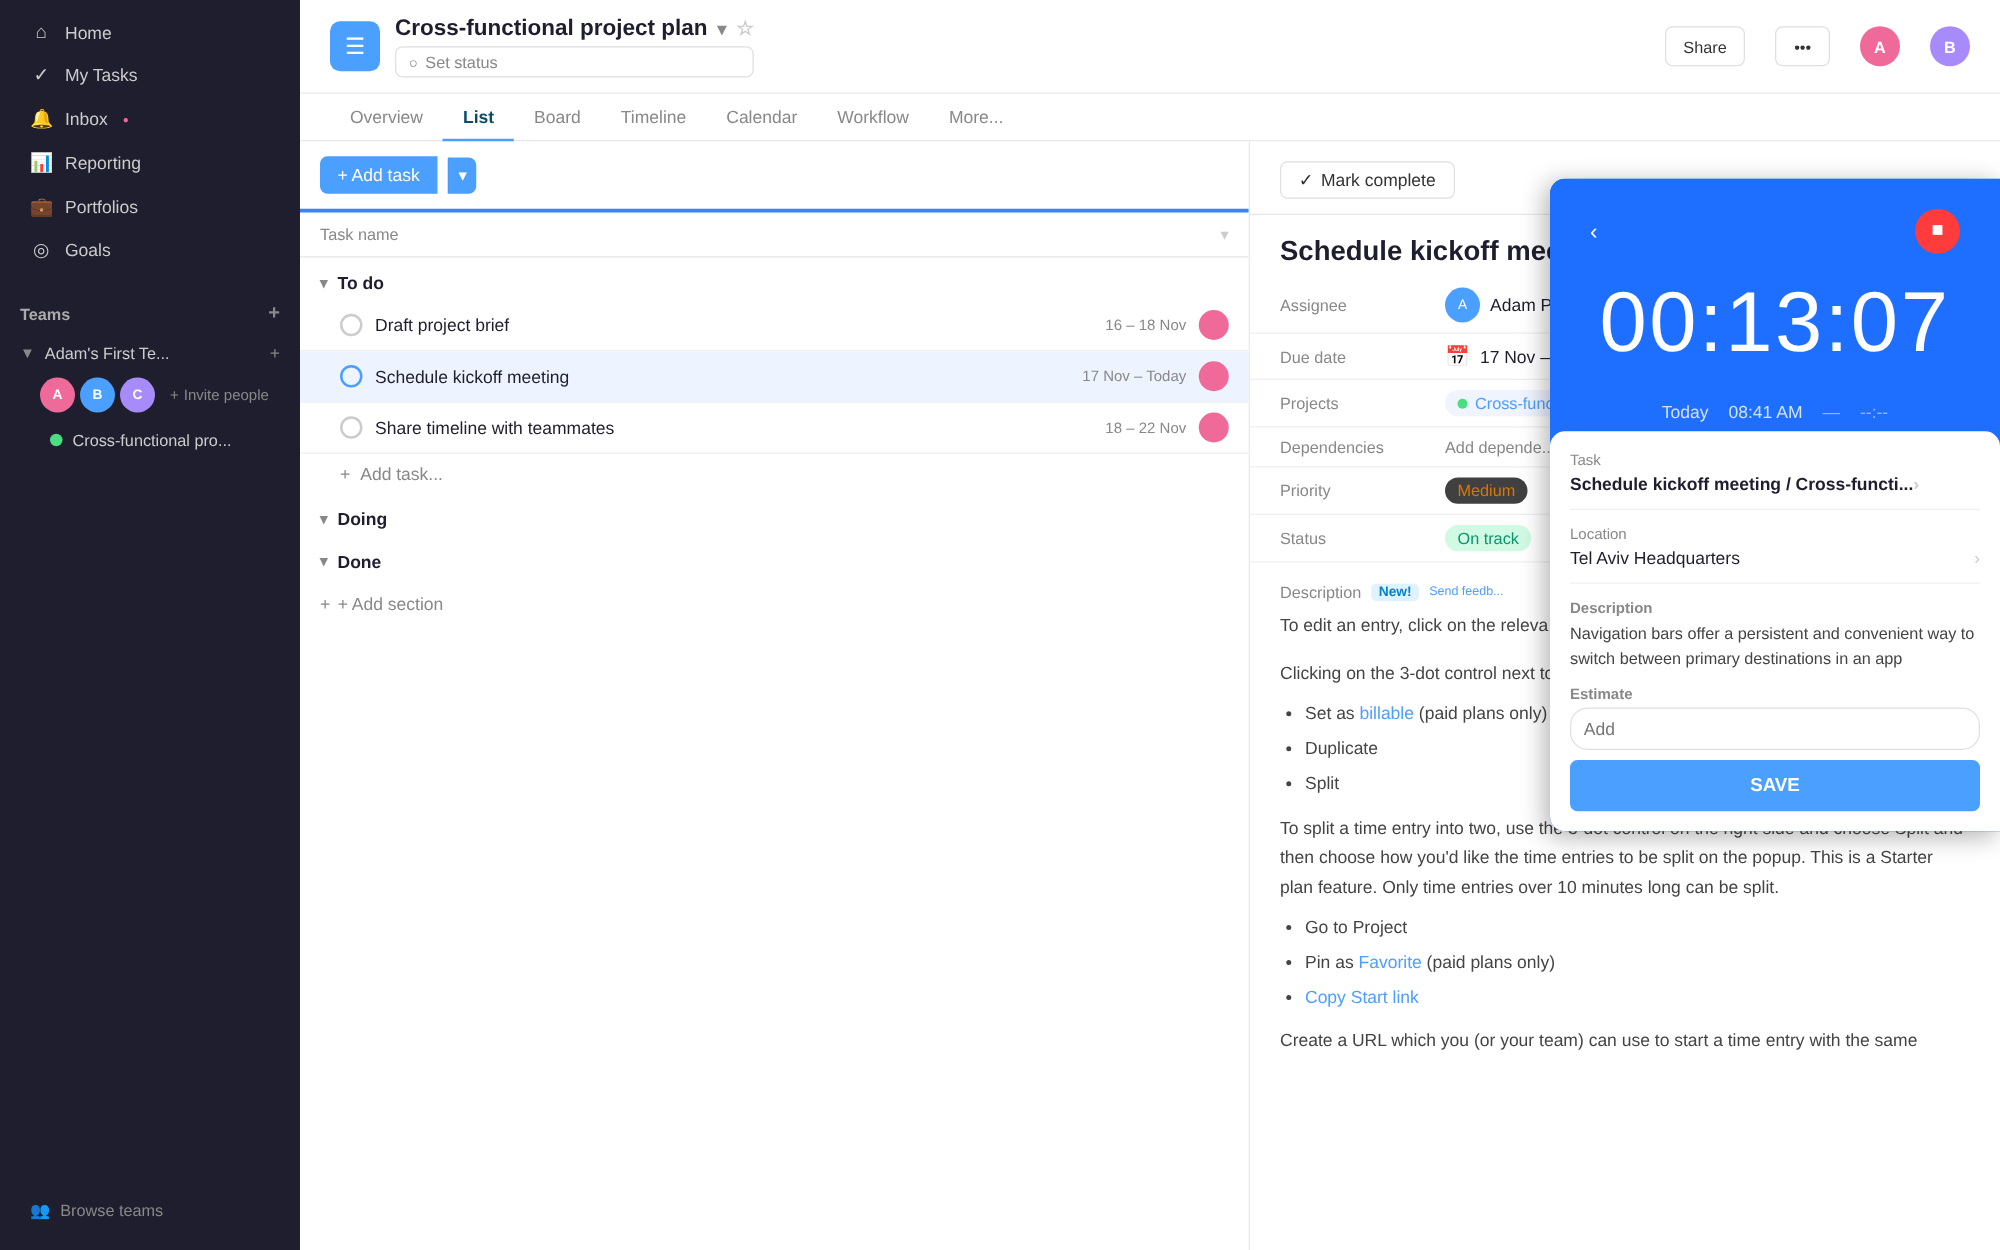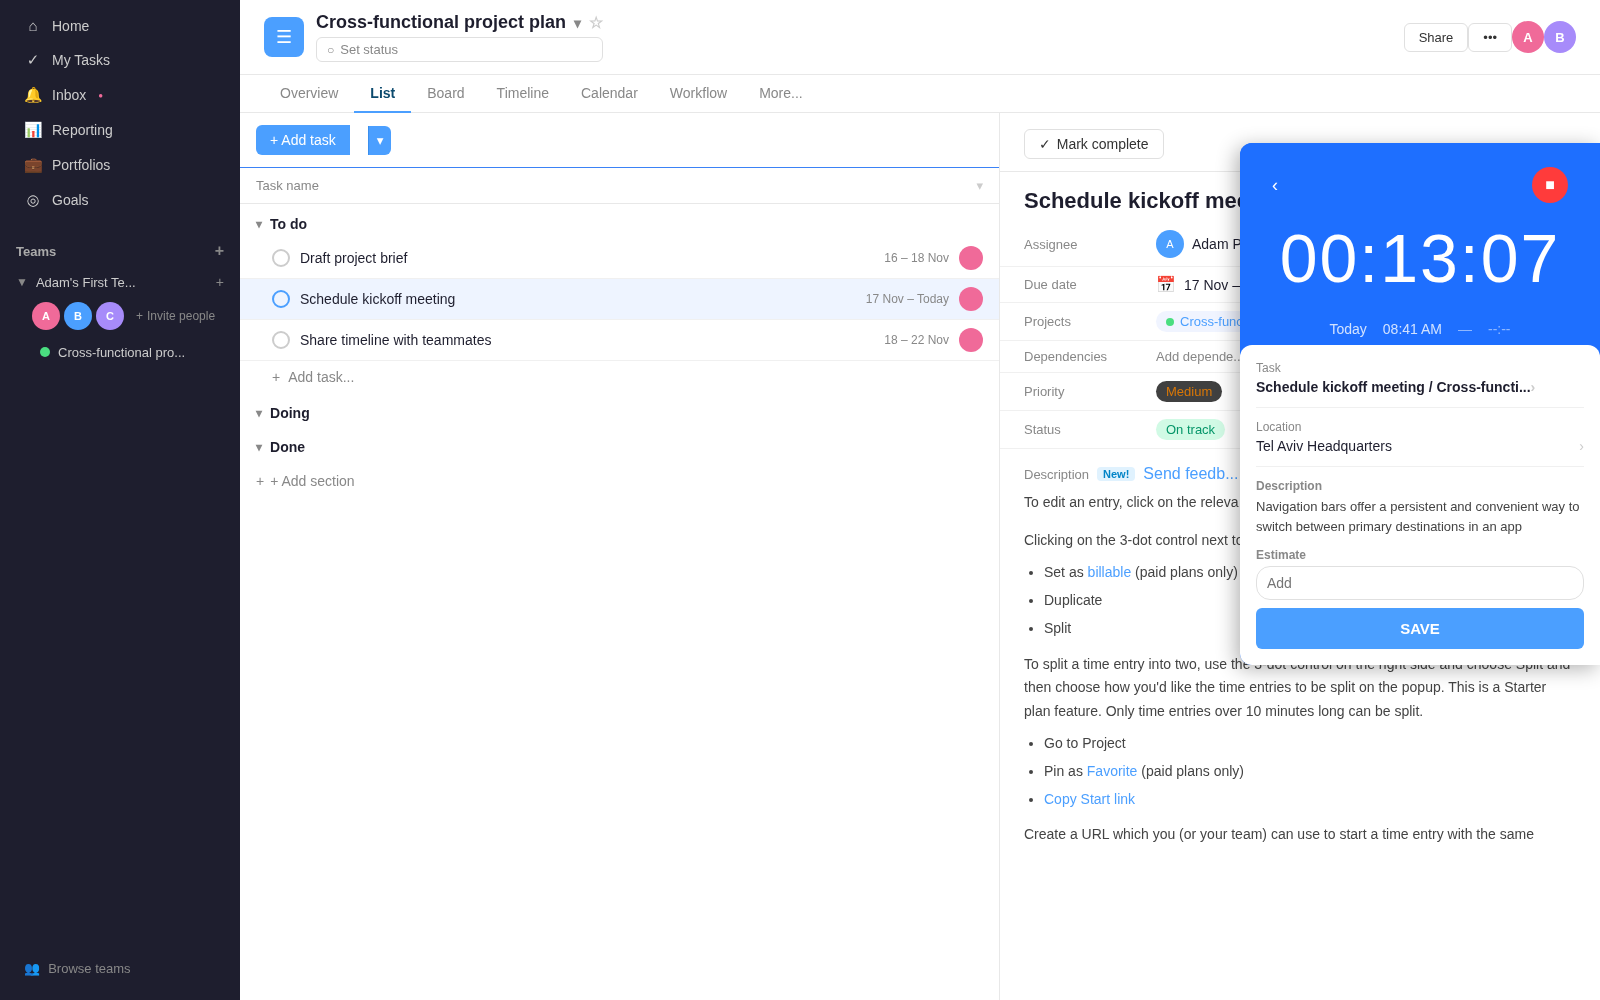--- a/index.html
+++ b/index.html
@@ -155,21 +155,21 @@
       display: flex; align-items: center; gap: 8px;
       font-size: 18px; font-weight: 700; color: #1e1e2e;
     }
     .project-title-chevron { color: #888; font-size: 14px; cursor: pointer; }
     .project-star { color: #ccc; cursor: pointer; font-size: 16px; }
     .set-status-btn {
       display: flex; align-items: center; gap: 6px;
       color: #888; font-size: 13px; cursor: pointer;
       border: 1px solid #e0e0e0; border-radius: 6px; padding: 4px 10px;
     }
-    .header-right { margin-left: auto; display: flex; align-items: center; gap: 0; }
+    .header-right { margin-left: auto; display: flex; gap: 24px; }
     .header-btn {
       padding: 6px 14px; border-radius: 6px; font-size: 13px;
       cursor: pointer; border: 1px solid #e0e0e0; background: #fff; color: #333;
     }
     .header-avatar { width: 32px; height: 32px; border-radius: 50%; background: #f06a99; display: flex; align-items: center; justify-content: center; color: #fff; font-size: 13px; font-weight: 600; }
 
     
     .tabs {
       display: flex;
       align-items: center;
@@ -201,22 +201,22 @@
       min-width: 760px;
       border-right: 1px solid #e8e8e8;
       display: flex;
       flex-direction: column;
       overflow-y: auto;
     }
     .task-list-toolbar {
       display: flex;
       align-items: center;
       padding: 12px 16px;
-      gap: 18px;
-      border-bottom: 1px solid #3b82f6;
+      gap: 8px;
+      border-bottom: 3px solid #3b82f6;
     }
     .add-task-btn {
       display: flex; align-items: center; gap: 4px;
       background: #4b9fff; color: #fff; border: none;
       border-radius: 6px 0 0 6px; padding: 7px 14px; font-size: 14px; cursor: pointer; font-weight: 500;
     }
     .add-task-dropdown {
       background: #4b9fff; color: #fff; border: none; border-left: 1px solid #3a8fee;
       border-radius: 0 6px 6px 0; padding: 7px 8px; cursor: pointer;
     }
@@ -300,21 +300,21 @@
     .project-badge {
       display: flex; align-items: center; gap: 6px;
       background: #f0f4ff; color: #4b9fff; border-radius: 12px;
       padding: 3px 10px; font-size: 13px;
     }
     .project-badge-dot { width: 8px; height: 8px; border-radius: 50%; background: #4ade80; }
 
     .description-section { padding: 16px 24px; }
     .description-label { font-size: 13px; color: #888; margin-bottom: 8px; display: flex; align-items: center; gap: 8px; }
     .new-badge { background: #e0f2fe; color: #0284c7; border-radius: 4px; padding: 1px 6px; font-size: 11px; font-weight: 700; }
-    .send-feedback-link { color: #4b9fff; font-size: 16px; cursor: pointer; }
+    .send-feedback-link { color: #4b9fff; font-size: 10px; cursor: pointer; }
     .description-text { font-size: 14px; color: #444; line-height: 1.6; }
 
     .description-body { padding: 0 24px 16px; font-size: 14px; color: #444; line-height: 1.7; }
     .description-body ul { padding-left: 20px; }
     .description-body li { margin-bottom: 4px; }
     .description-body a { color: #4b9fff; }
 
     
     .timer-overlay {
       position: absolute;

